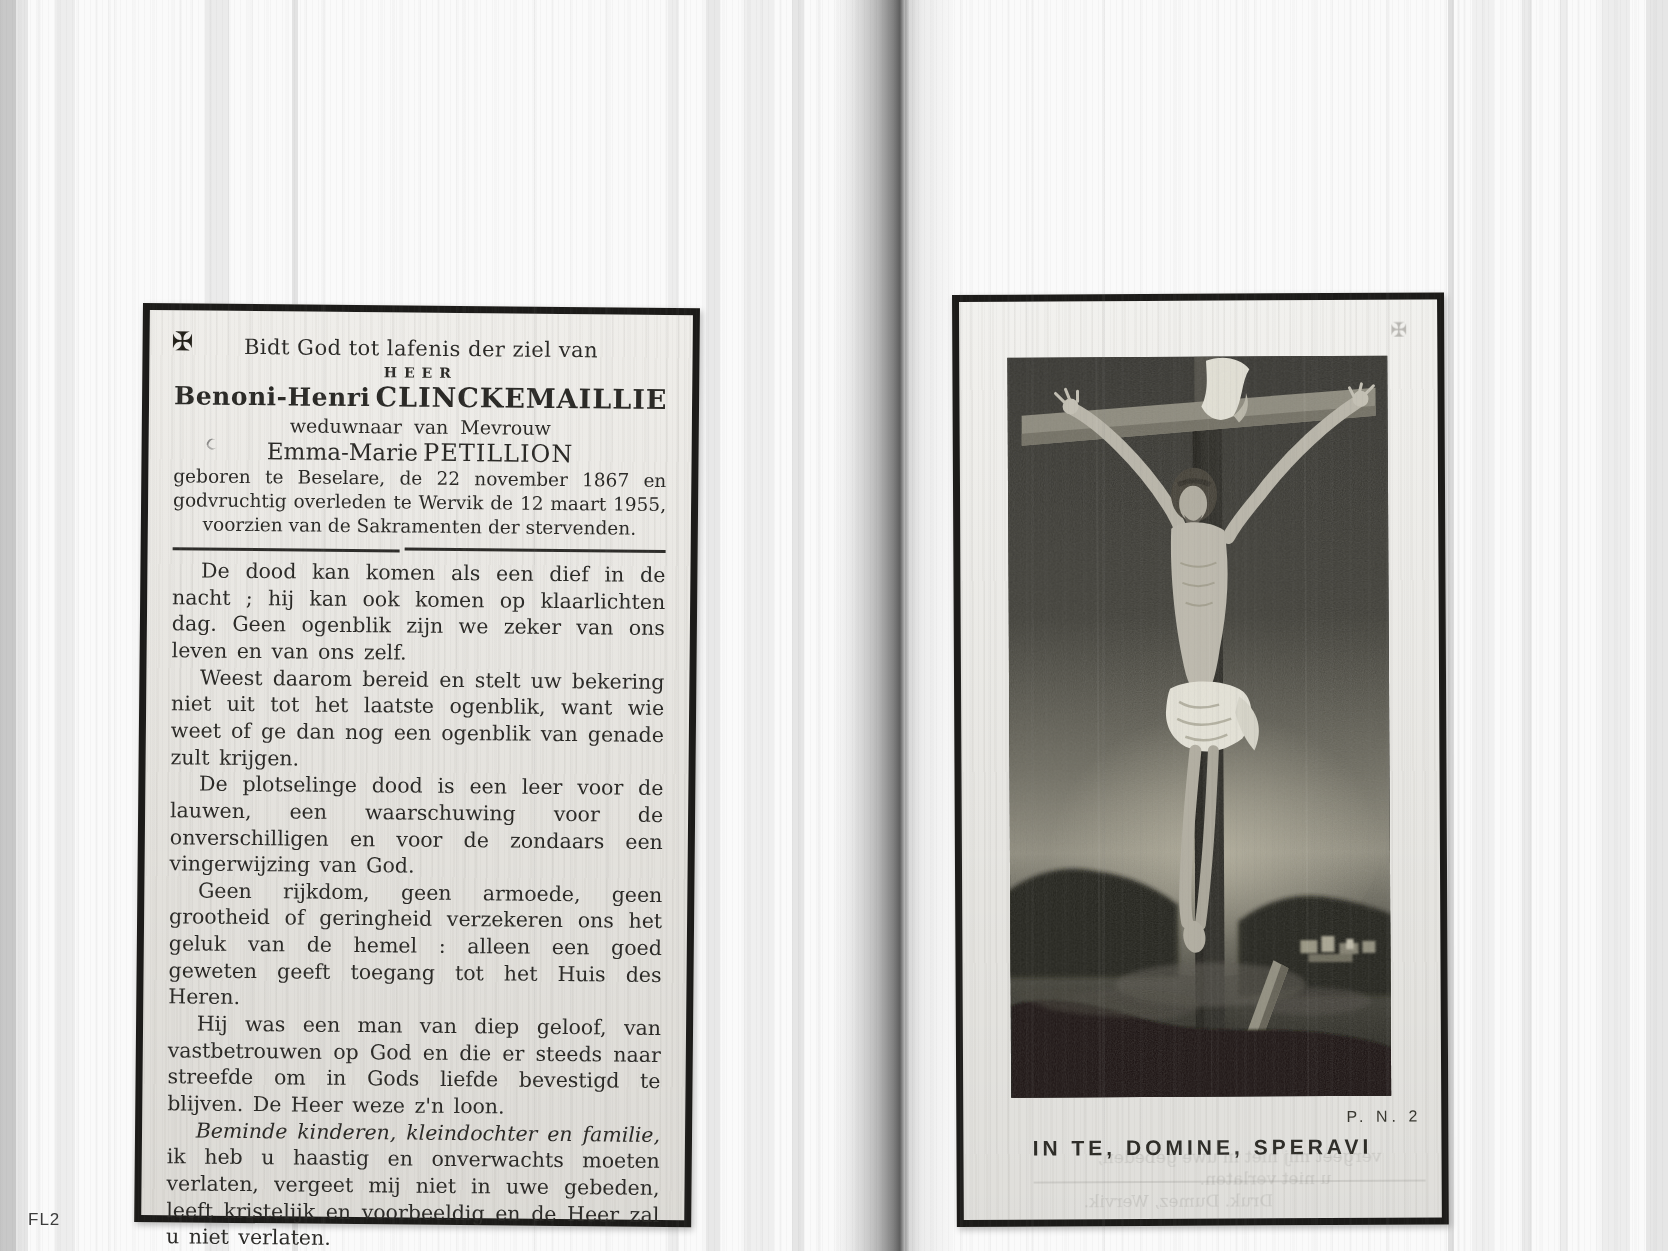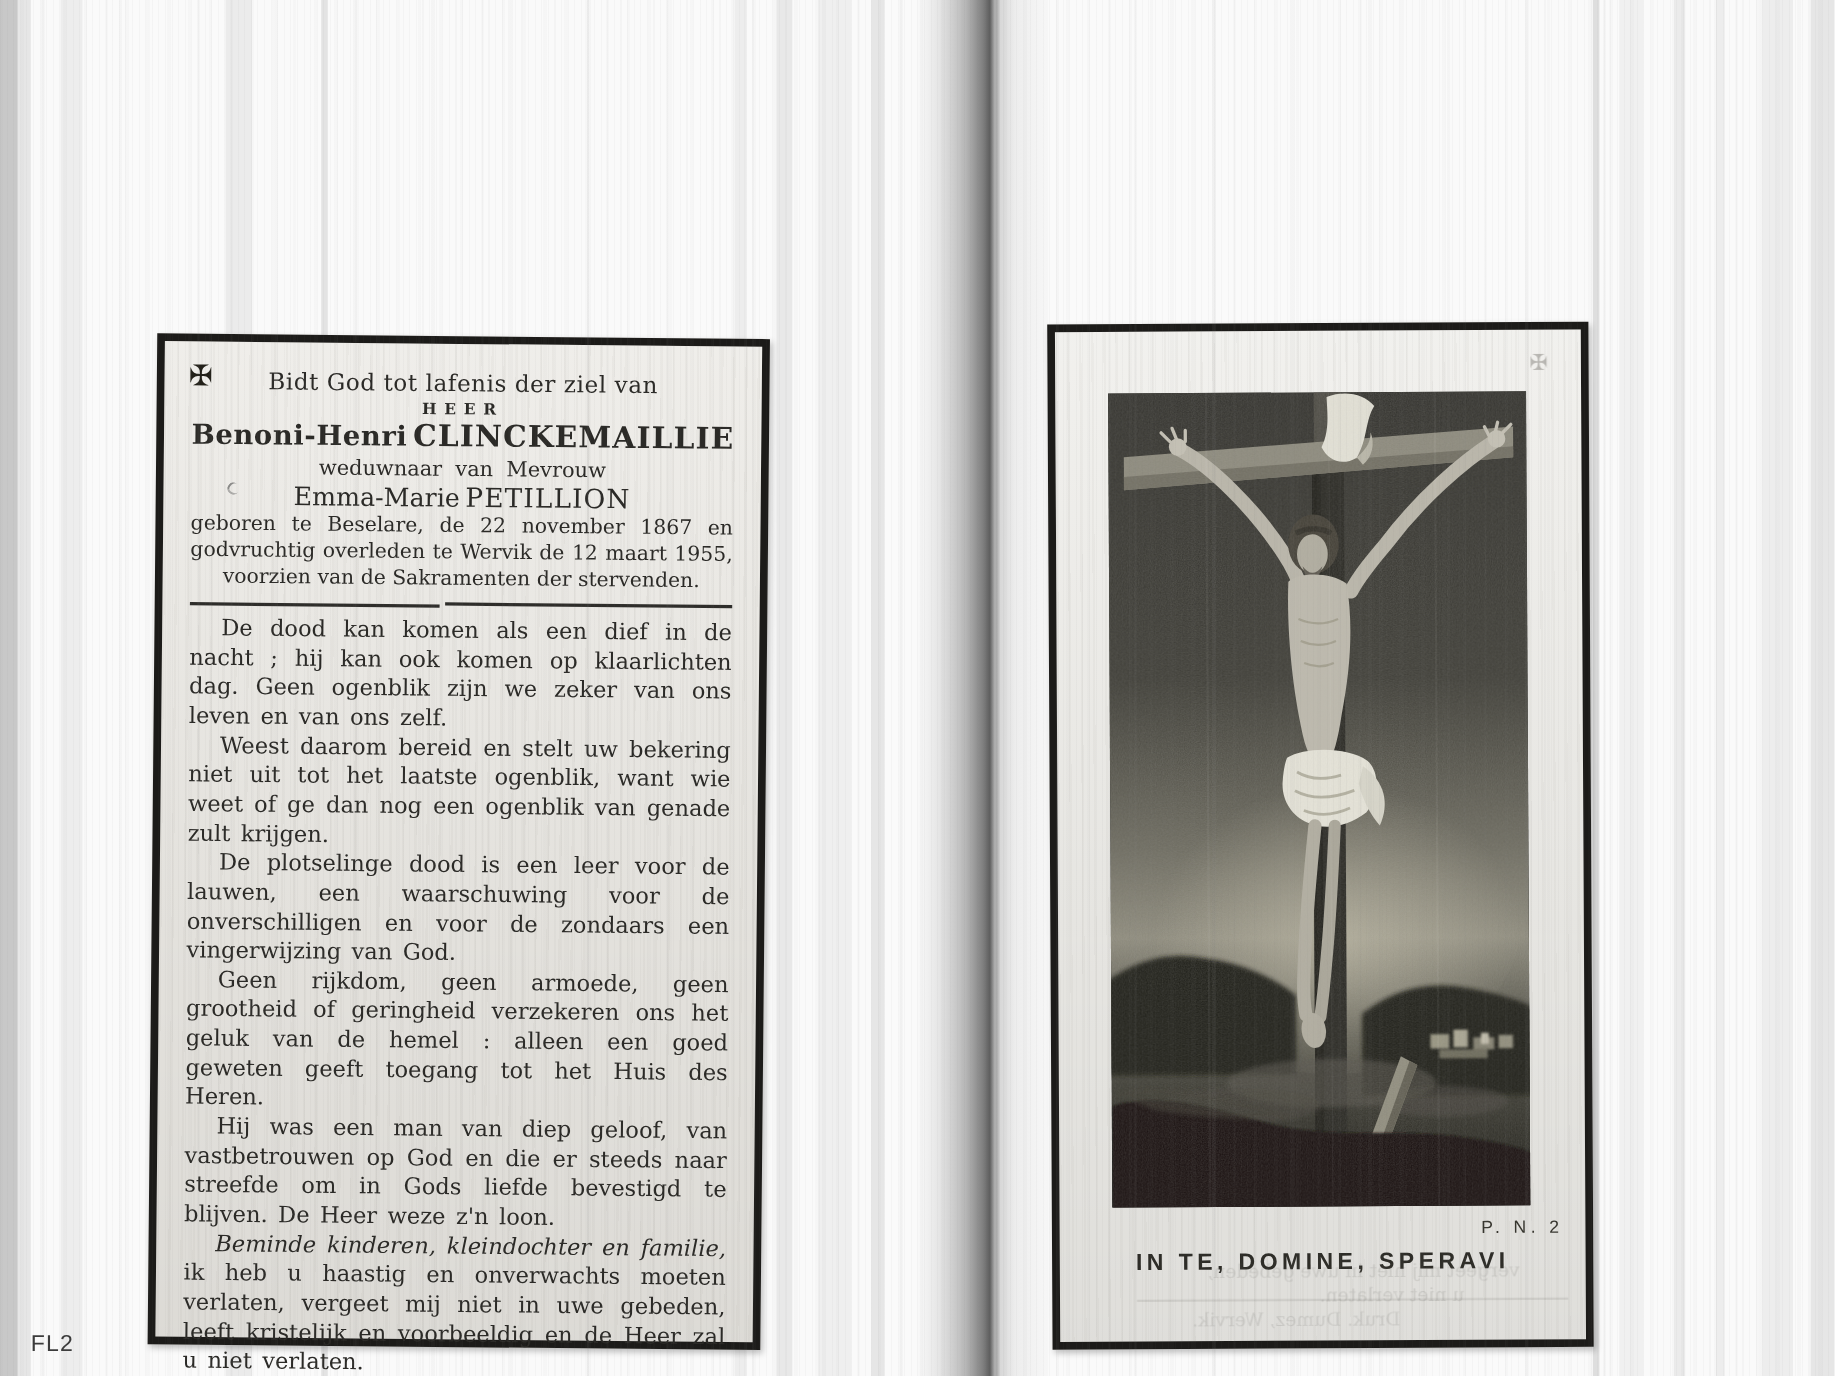--- a/index.html
+++ b/index.html
@@ -15,21 +15,21 @@
       repeating-linear-gradient(90deg, transparent 0 37px, rgba(140,140,140,0.05) 37px 40px, transparent 40px 71px);}
   .spine-shadow{position:absolute;top:0;left:833px;width:76px;height:100%;z-index:1;
     background:linear-gradient(90deg, rgba(40,40,40,0) 0%, rgba(40,40,40,0.10) 28%,
       rgba(35,35,35,0.30) 58%, rgba(25,25,25,0.55) 80%, rgba(20,20,20,0.68) 88%,
       rgba(40,40,40,0.28) 95%, rgba(40,40,40,0.06) 100%);}
   .spine-edge{position:absolute;top:0;left:905px;width:45px;height:100%;z-index:1;
     background:linear-gradient(90deg, rgba(60,60,60,0.22), rgba(120,120,120,0.10) 40%, rgba(150,150,150,0.04));}
 
   
   .page-label{position:absolute;left:28px;top:1210px;z-index:7;
-    font-family:"Liberation Sans", sans-serif;font-size:21px;color:#3c3c3c;letter-spacing:1px;text-align:center;}
+    font-family:"Liberation Sans", sans-serif;font-size:17px;color:#3c3c3c;letter-spacing:1px;text-align:center;}
 
   
   .card{position:absolute;z-index:3;border:7px solid #1c1b19;box-sizing:border-box;
         box-shadow:2px 3px 6px rgba(0,0,0,0.25);}
   .card-left{left:143px;top:303px;width:557px;height:919px;background:#eae8e3;
     transform:rotate(0.55deg);transform-origin:top left;}
   .card-right{left:952px;top:295px;width:492px;height:932px;background:#edece8;
     transform:rotate(-0.3deg);transform-origin:top left;}
   .paper-texture{position:absolute;inset:0;pointer-events:none;
     background:

